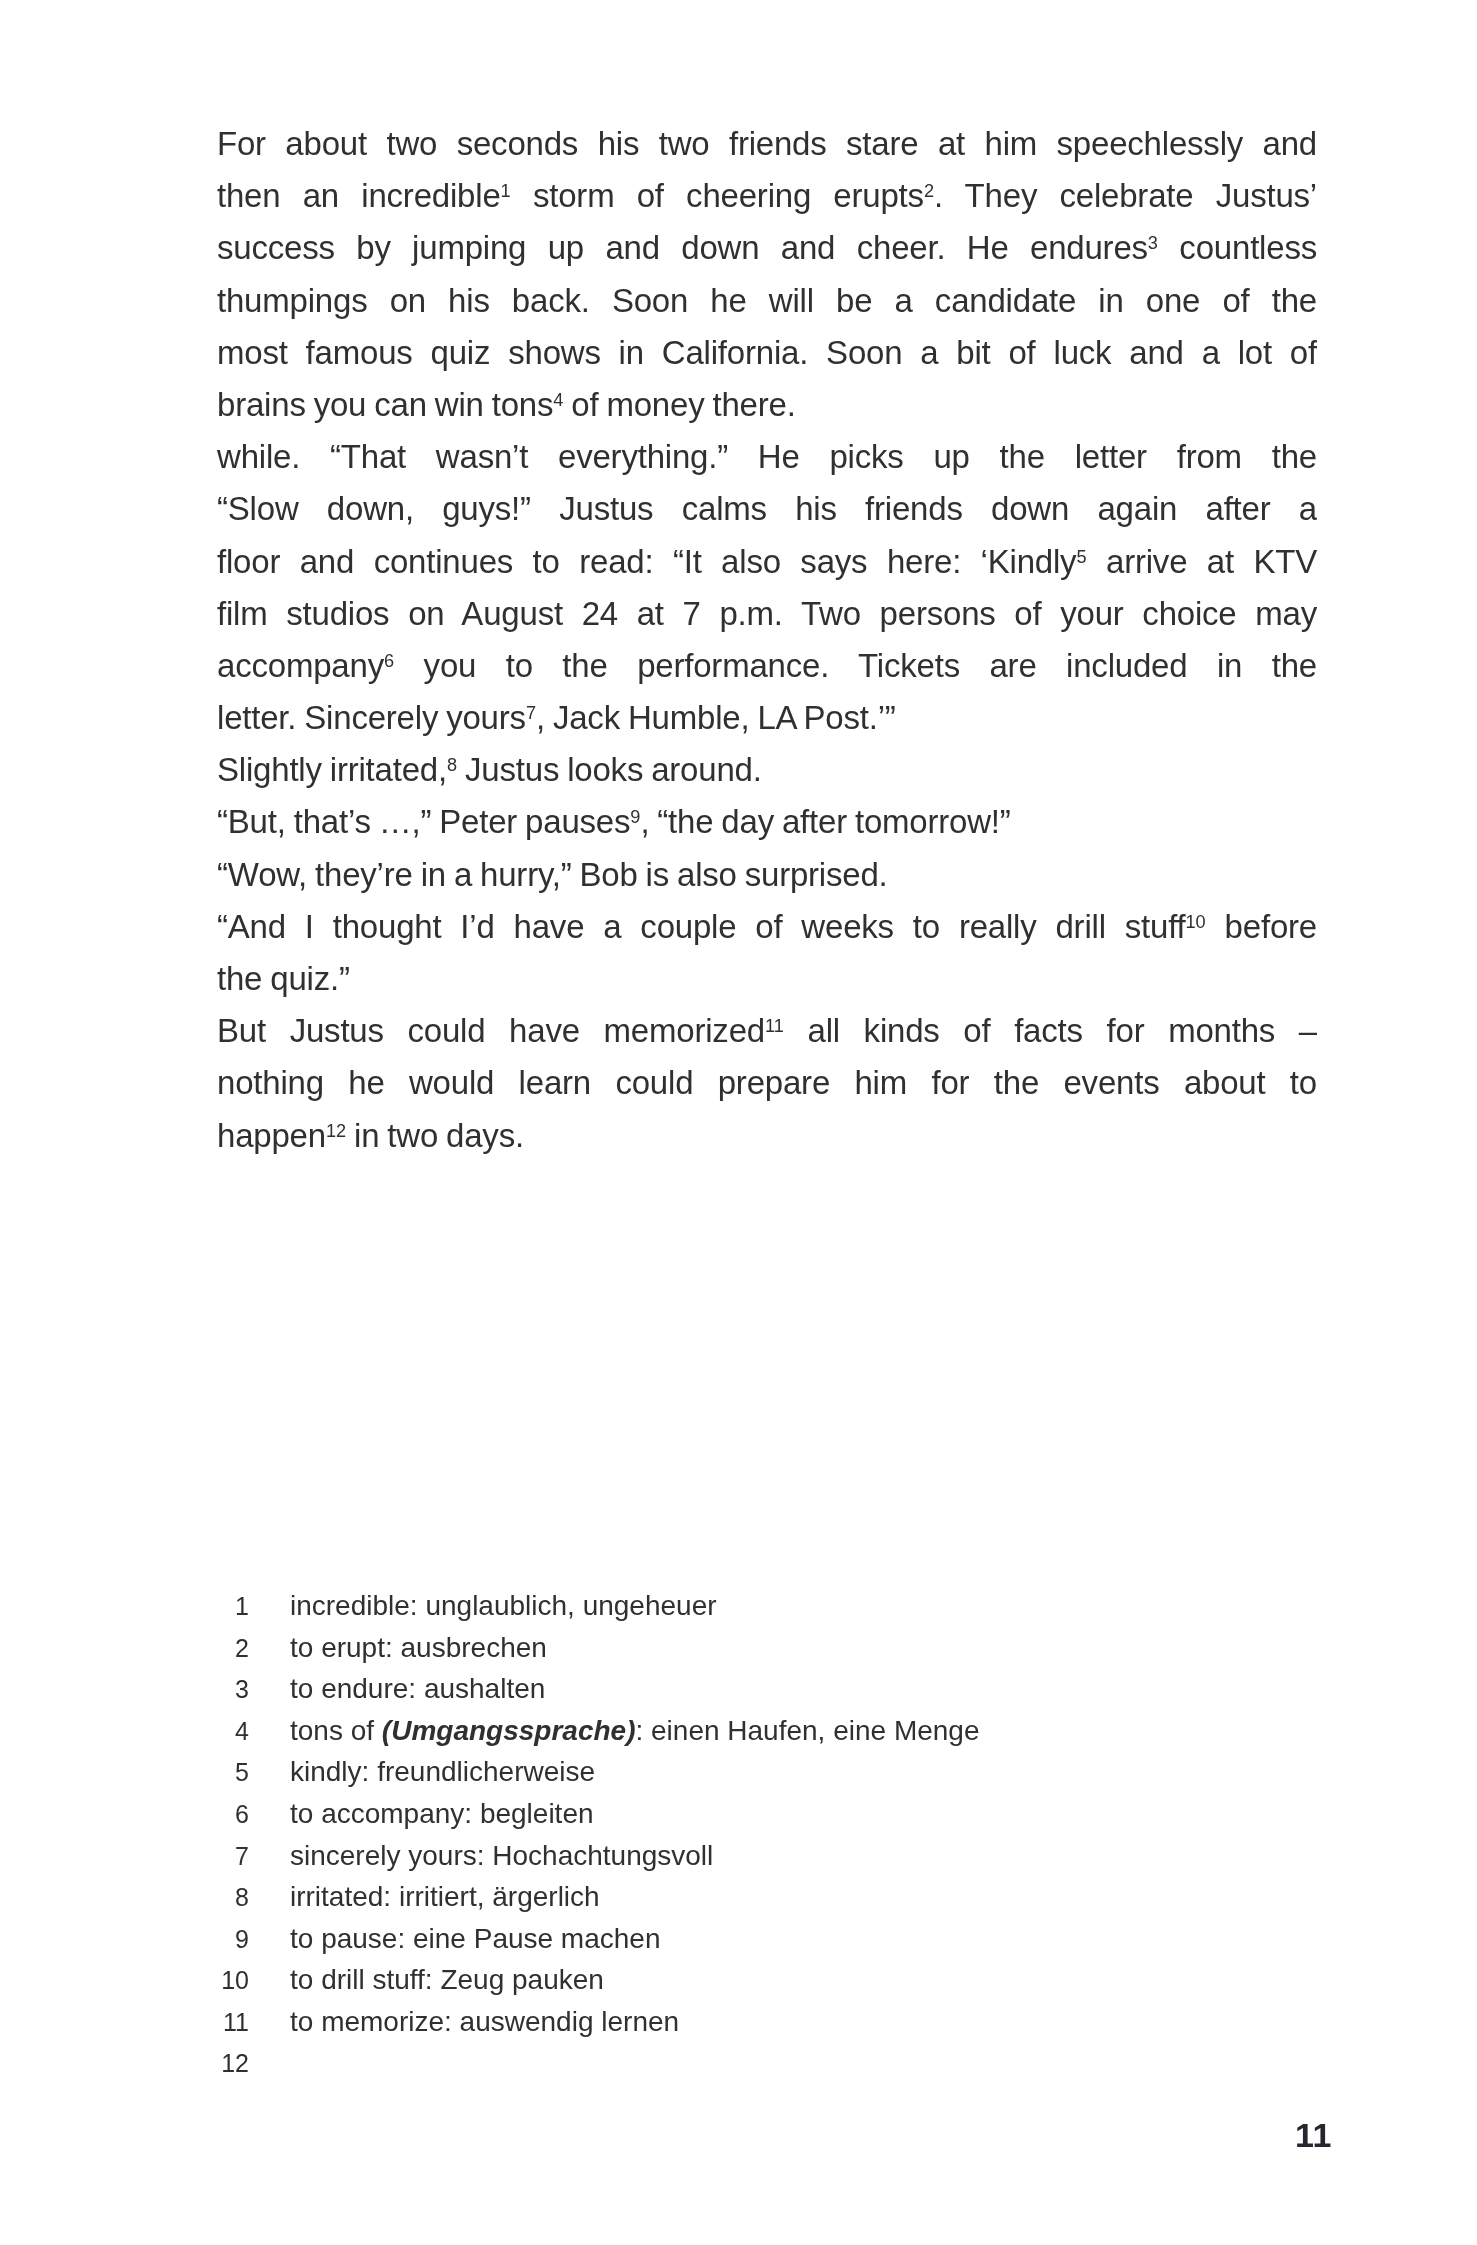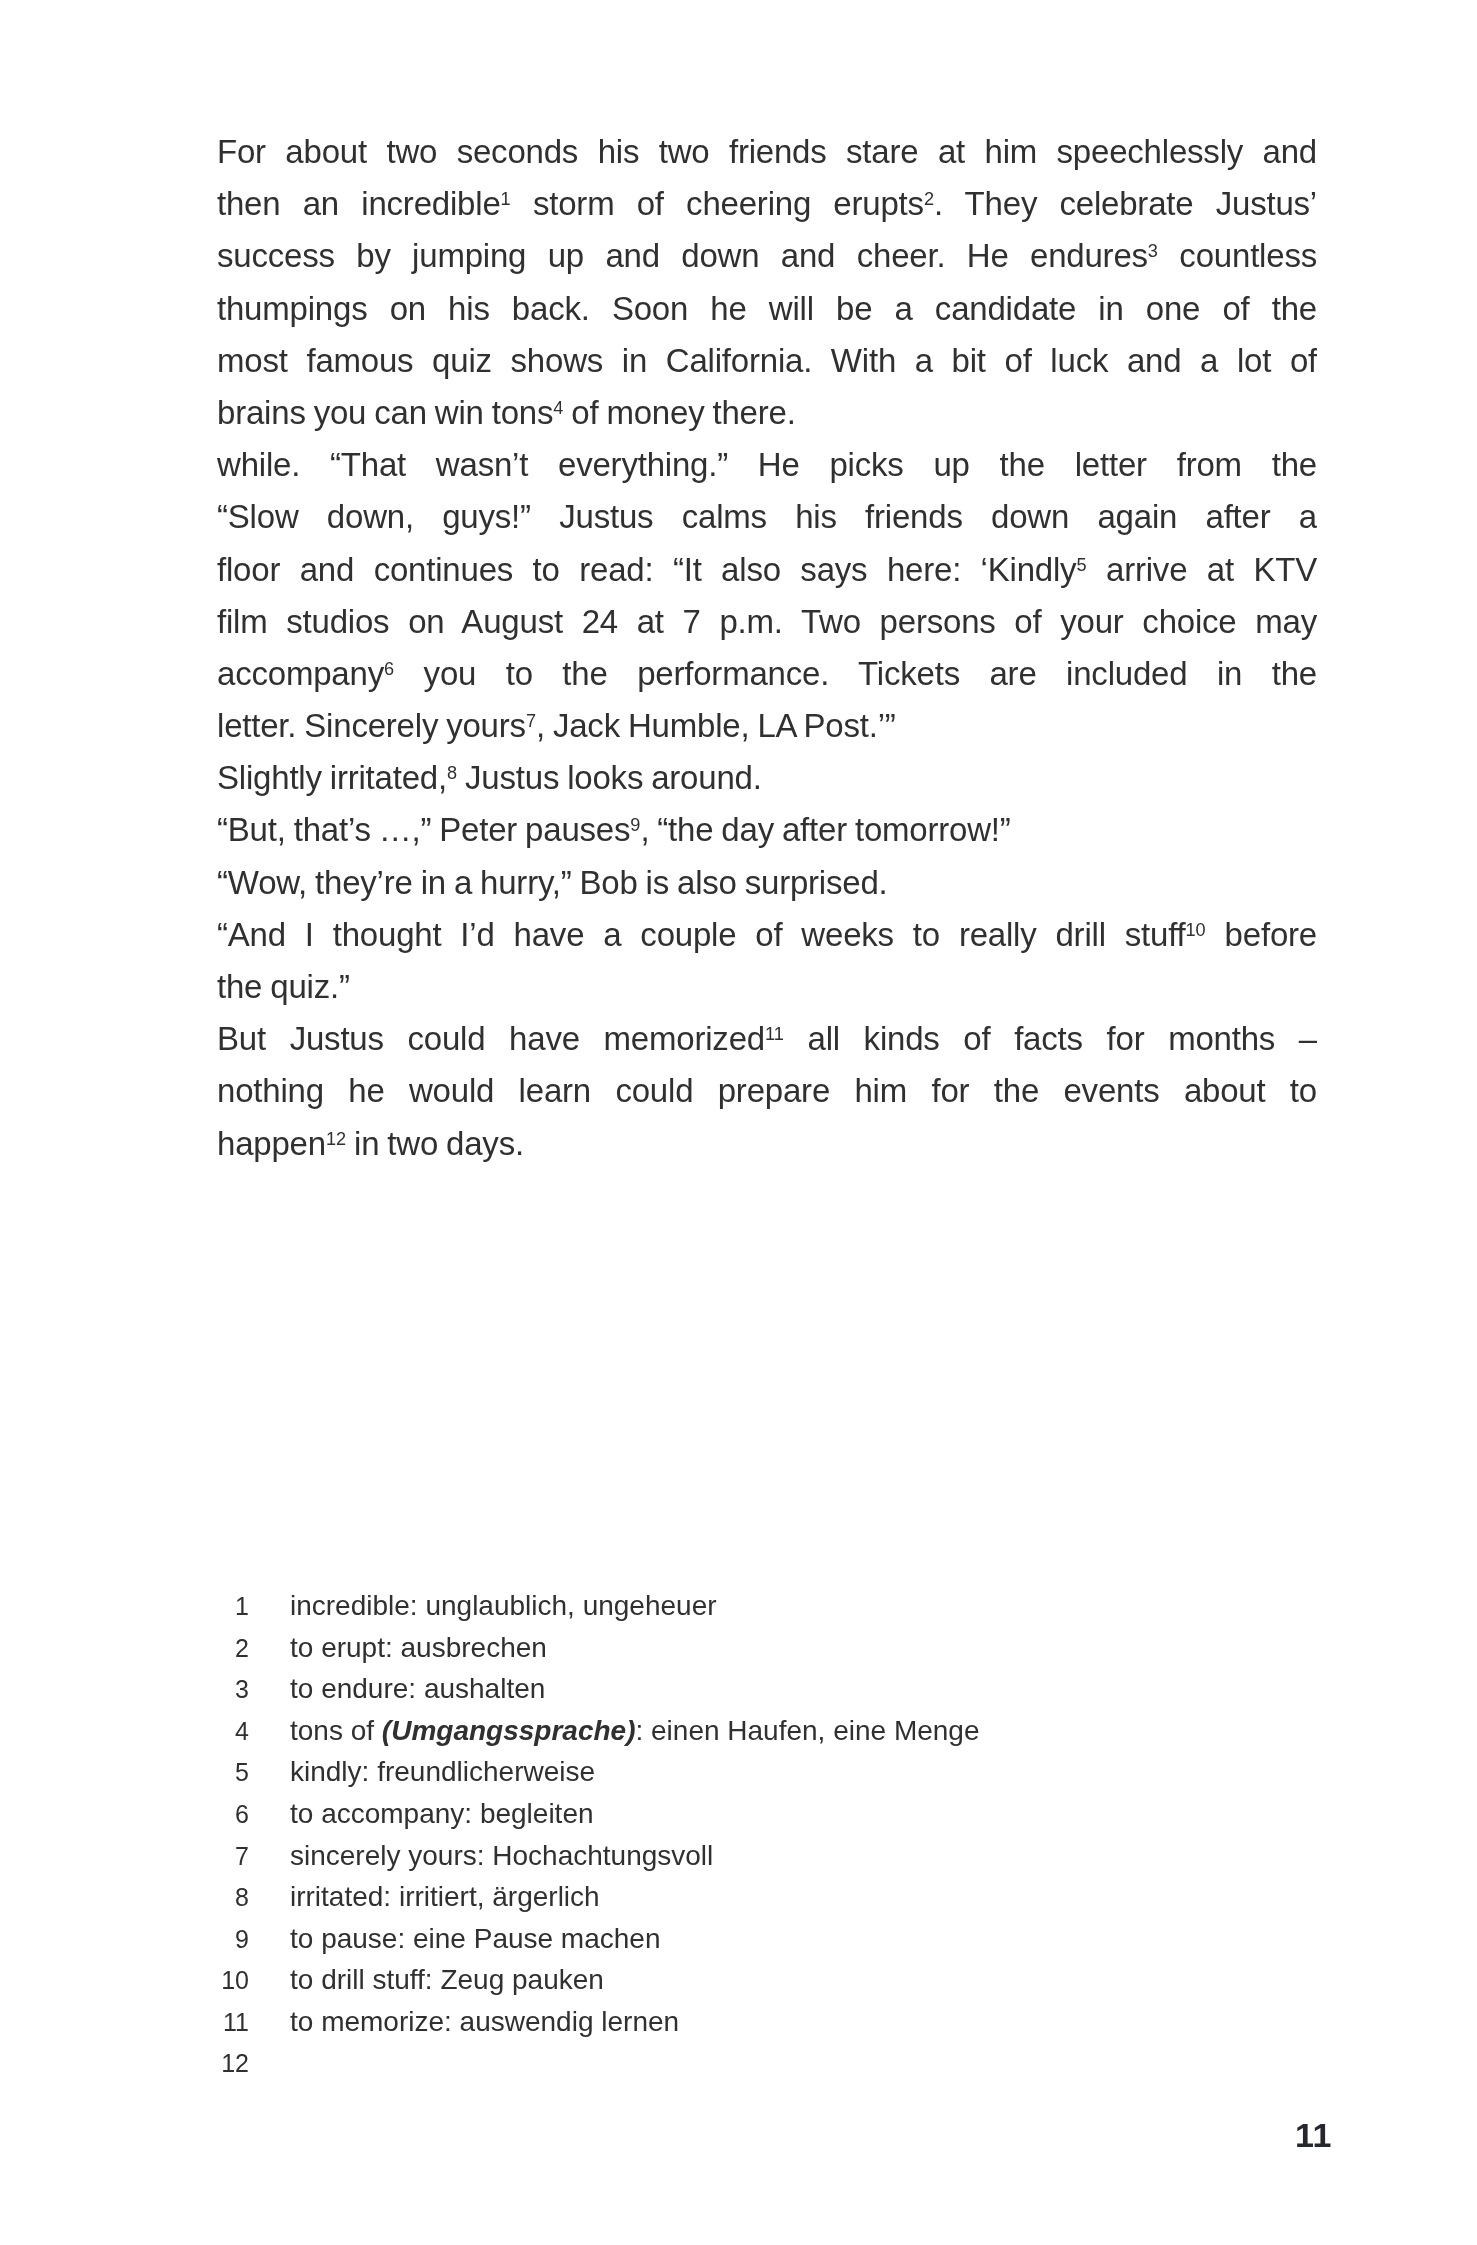--- a/index.html
+++ b/index.html
@@ -15,21 +15,21 @@
     width: 1477px;
     height: 2245px;
     background: #ffffff;
     overflow: hidden;
   }
 
   
   .story {
     position: absolute;
     left: 217px;
-    top: 126px;
+    top: 118px;
     width: 1100px;
     font-size: 33px;
     line-height: 52.2px;
     letter-spacing: -0.2px;
     word-spacing: -1px;
     color: var(--text-color);
   }
   .story-line {
     text-align: left;
     text-align-last: left;
@@ -93,21 +93,21 @@
 </head>
 <body>
 
 <div class="page">
 
   <div class="story">
       <div class="story-line just">For about two seconds his two friends stare at him speechlessly and</div>
       <div class="story-line just">then an incredible<sup>1</sup> storm of cheering erupts<sup>2</sup>. They celebrate Justus’</div>
       <div class="story-line just">success by jumping up and down and cheer. He endures<sup>3</sup> countless</div>
       <div class="story-line just">thumpings on his back. Soon he will be a candidate in one of the</div>
-      <div class="story-line just">most famous quiz shows in California. With a bit of luck and a lot of</div>
+      <div class="story-line just">most famous quiz shows in California. Soon a bit of luck and a lot of</div>
       <div class="story-line">brains you can win tons<sup>4</sup> of money there.</div>
       <div class="story-line just">while. “That wasn’t everything.” He picks up the letter from the</div>
       <div class="story-line just">“Slow down, guys!” Justus calms his friends down again after a</div>
       <div class="story-line just">floor and continues to read: “It also says here: ‘Kindly<sup>5</sup> arrive at KTV</div>
       <div class="story-line just">film studios on August 24 at 7 p.m. Two persons of your choice may</div>
       <div class="story-line just">accompany<sup>6</sup> you to the performance. Tickets are included in the</div>
       <div class="story-line">letter. Sincerely yours<sup>7</sup>, Jack Humble, LA Post.’”</div>
       <div class="story-line">Slightly irritated,<sup>8</sup> Justus looks around.</div>
       <div class="story-line">“But, that’s …,” Peter pauses<sup>9</sup>, “the day after tomorrow!”</div>
       <div class="story-line">“Wow, they’re in a hurry,” Bob is also surprised.</div>

